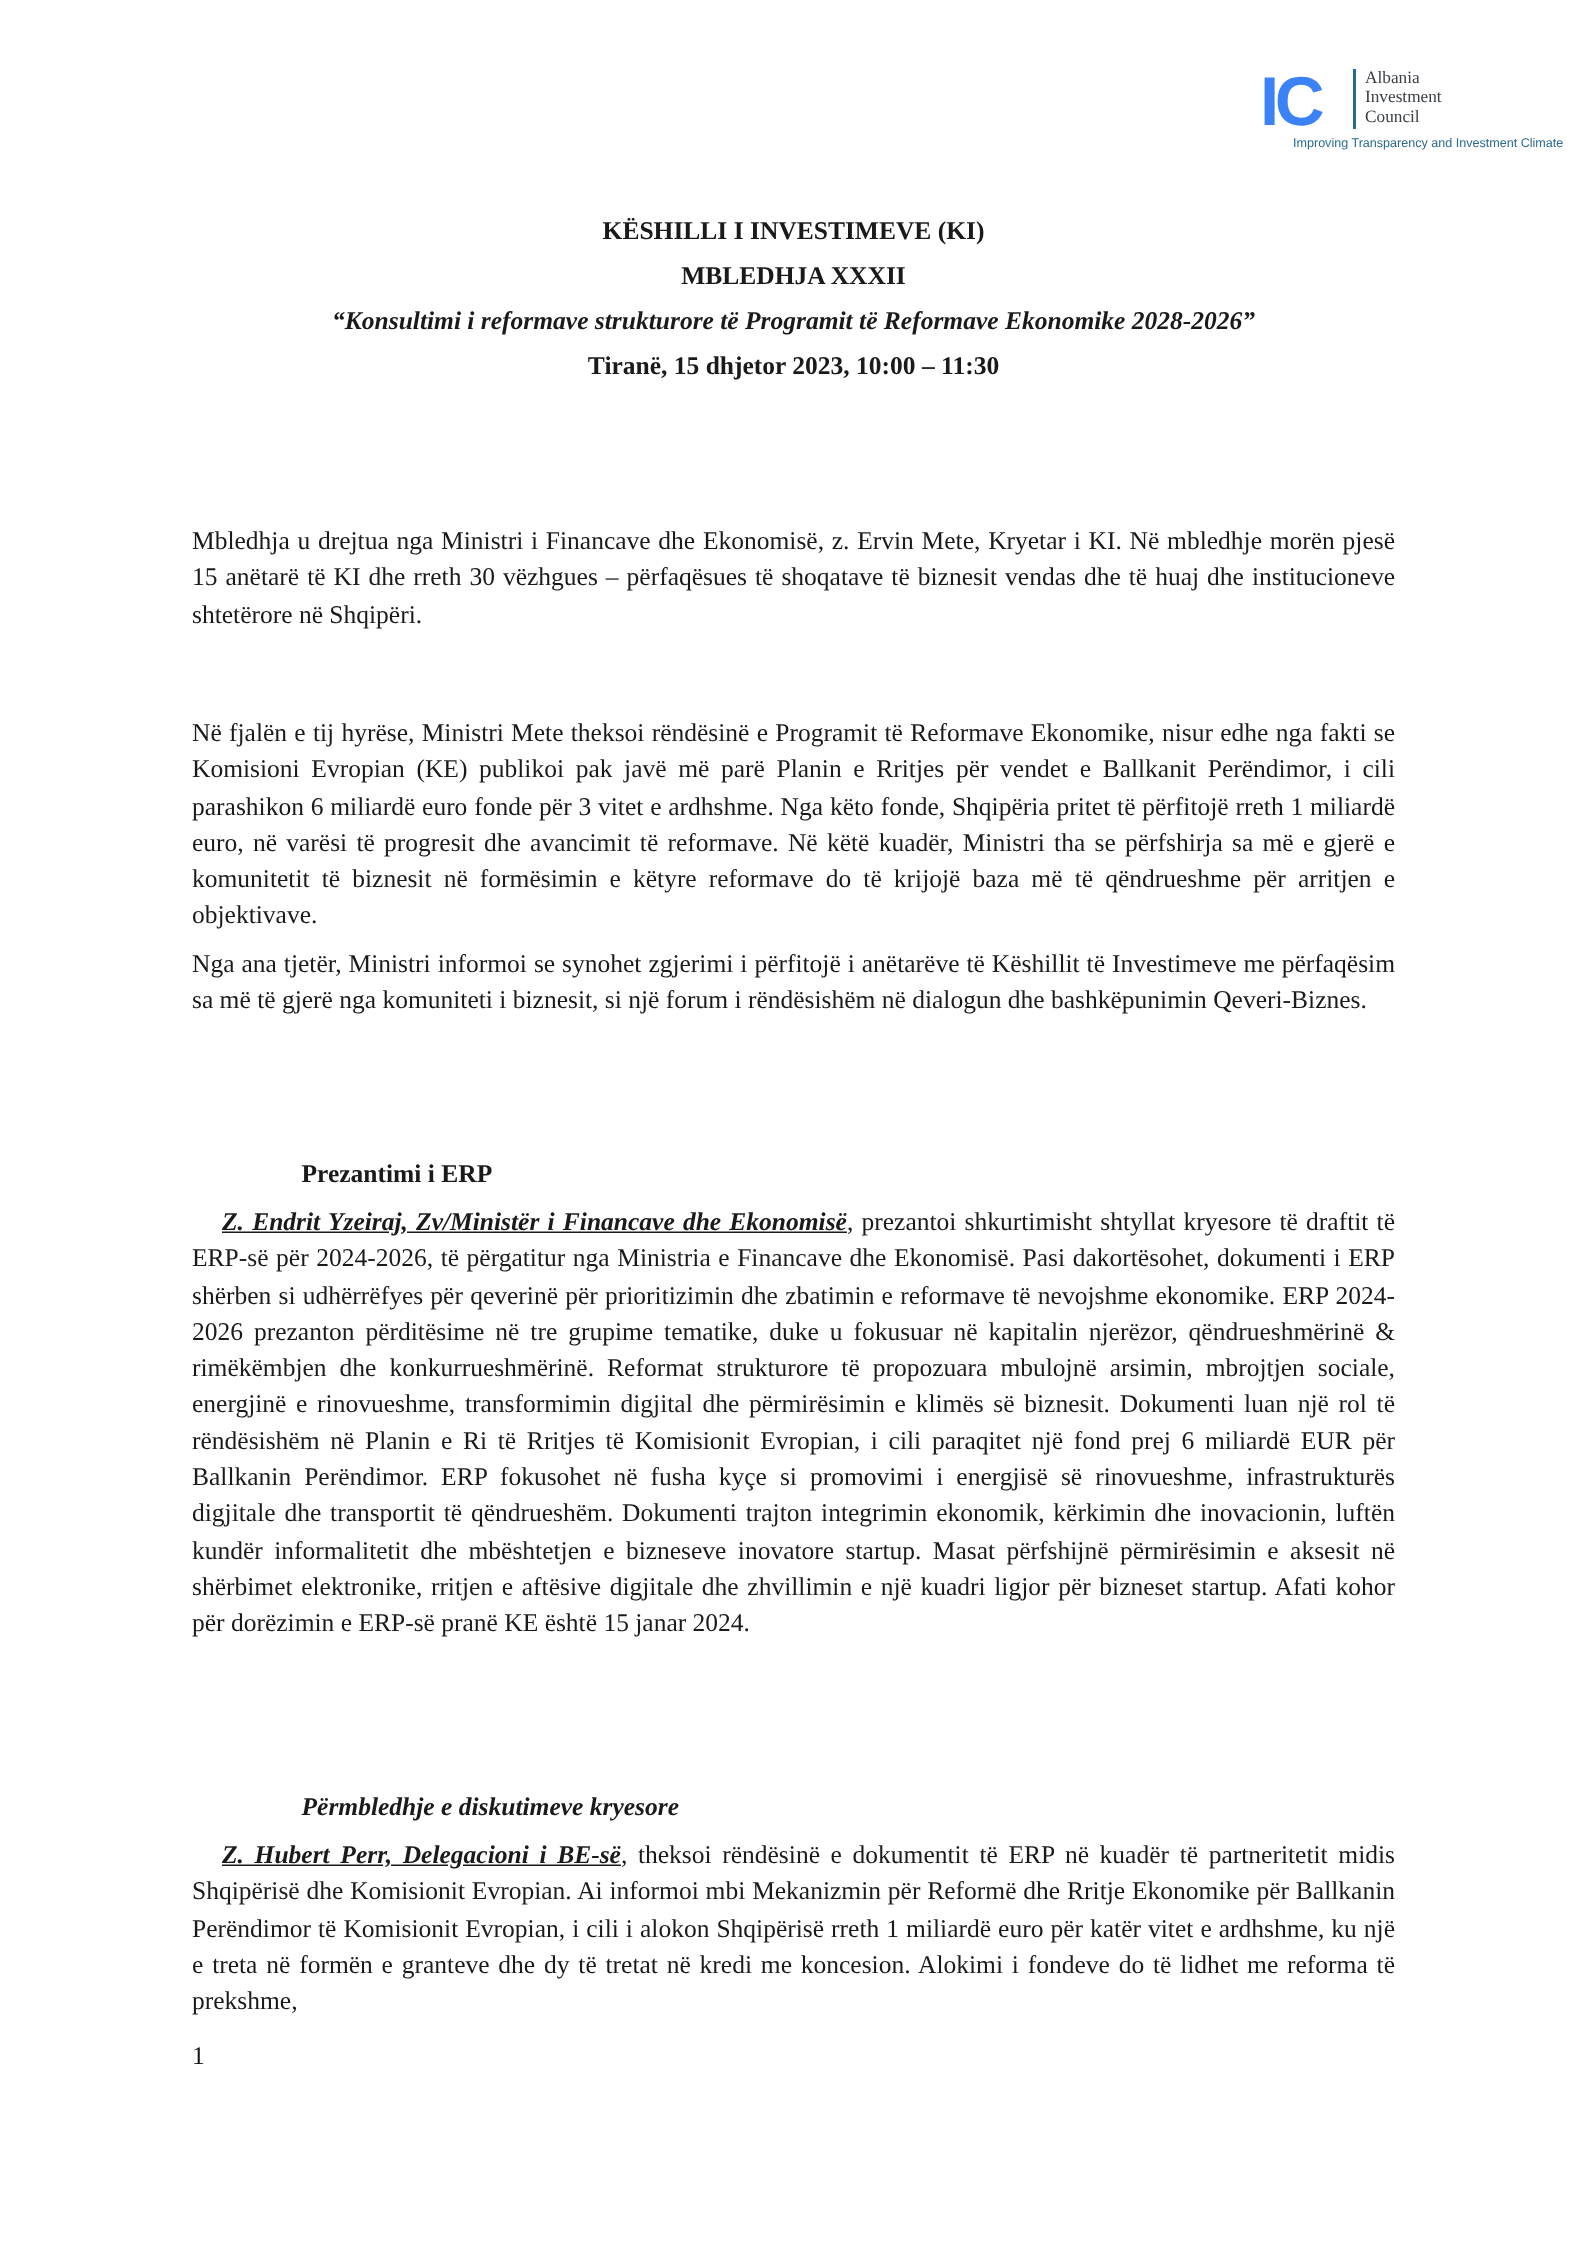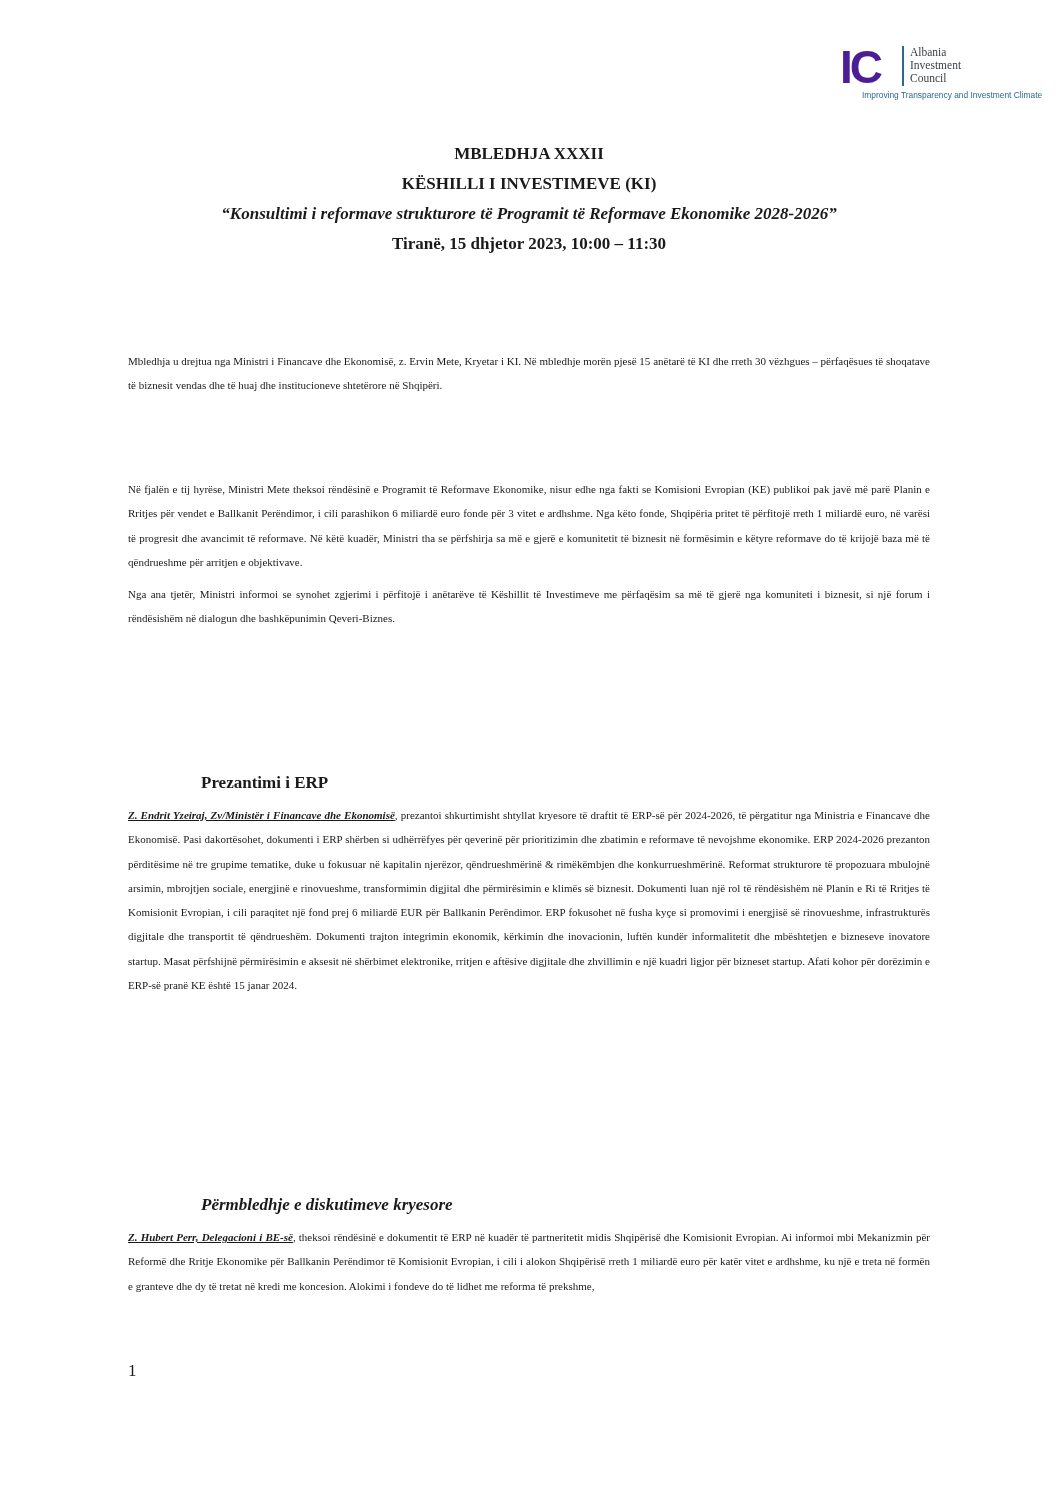--- a/index.html
+++ b/index.html
@@ -6,66 +6,66 @@
     body {
       width: 1058px; height: 1497px; position: relative; overflow: hidden;
       font-family: "Liberation Serif", "DejaVu Serif", serif;
       color: #1a1a1a;
     }
     .logo { position: absolute; left: 836px; top: 44px; width: 200px; height: 62px; }
     .logo-ic {
       position: absolute; left: 4px; top: 2px;
       font-family: "Liberation Sans", "DejaVu Sans", sans-serif;
       font-weight: bold; font-size: 46px; line-height: 42px; letter-spacing: -3px;
-      color: #4c1d95;
+      color: #3b82f6;
     }
     .logo-bar { position: absolute; left: 66px; top: 2px; width: 2px; height: 40px; background: #2b6a8e; }
     .logo-name {
       position: absolute; left: 74px; top: 2px;
       font-family: Liberation Serif, serif;
       font-size: 11.5px; line-height: 13px; color: #3a3f45;
     }
     .logo-tag {
       position: absolute; left: 0px; top: 46px; white-space: nowrap;
       font-family: "Liberation Sans", "DejaVu Sans", sans-serif;
       font-size: 8.4px; color: #2b6a8e; margin-left: 26px;
     }
     .title-block { position: absolute; left: 0; top: 143px; width: 1058px; text-align: center; }
     .title-line { font-size: 17px; font-weight: bold; line-height: 21px; margin-bottom: 9px; }
     .title-italic { font-style: italic; }
     .content { position: absolute; left: 128px; width: 802px; }
     p.body {
-      margin: 0; font-size: 11px; line-height: 24.3px;
+      margin: 0; font-size: 17px; line-height: 24.3px;
       text-align: justify;
     }
     h2.section {
       margin: 0; font-size: 17px; font-weight: bold; line-height: 22px;
       padding-left: 73px;
     }
     h2.section.italic { font-style: italic; }
-    .speaker { font-weight: bold; font-style: italic; text-decoration: underline; }
+    .speaker { font-weight: bold; font-style: italic; text-decoration: underline; margin-left: 20px; }
     .page-num { position: absolute; left: 128px; top: 1361px; font-size: 17px; }
   </style>
 </head>
 <body>
 
 <div class="logo">
   <div class="logo-ic">IC</div>
   <div class="logo-bar"></div>
   <div class="logo-name">
     <div>Albania</div>
     <div>Investment</div>
     <div>Council</div>
   </div>
   <div class="logo-tag">Improving Transparency and Investment Climate</div>
 </div>
 
 <div class="title-block">
+  <div class="title-line">KËSHILLI I INVESTIMEVE (KI)</div>
   <div class="title-line">MBLEDHJA XXXII</div>
-  <div class="title-line">KËSHILLI I INVESTIMEVE (KI)</div>
   <div class="title-line title-italic">“Konsultimi i reformave strukturore të Programit të Reformave Ekonomike 2028-2026”</div>
   <div class="title-line">Tiranë, 15 dhjetor 2023, 10:00 – 11:30</div>
 </div>
 
 <div class="content" style="top:349px;">
   <p class="body">Mbledhja u drejtua nga Ministri i Financave dhe Ekonomisë, z. Ervin Mete, Kryetar i KI. Në mbledhje morën pjesë 15 anëtarë të KI dhe rreth 30 vëzhgues – përfaqësues të shoqatave të biznesit vendas dhe të huaj dhe institucioneve shtetërore në Shqipëri.</p>
 </div>
 
 <div class="content" style="top:468px;">
   <p class="body" style="margin-top:9px;">Në fjalën e tij hyrëse, Ministri Mete theksoi rëndësinë e Programit të Reformave Ekonomike, nisur edhe nga fakti se Komisioni Evropian (KE) publikoi pak javë më parë Planin e Rritjes për vendet e Ballkanit Perëndimor, i cili parashikon 6 miliardë euro fonde për 3 vitet e ardhshme. Nga këto fonde, Shqipëria pritet të përfitojë rreth 1 miliardë euro, në varësi të progresit dhe avancimit të reformave. Në këtë kuadër, Ministri tha se përfshirja sa më e gjerë e komunitetit të biznesit në formësimin e këtyre reformave do të krijojë baza më të qëndrueshme për arritjen e objektivave.</p>

